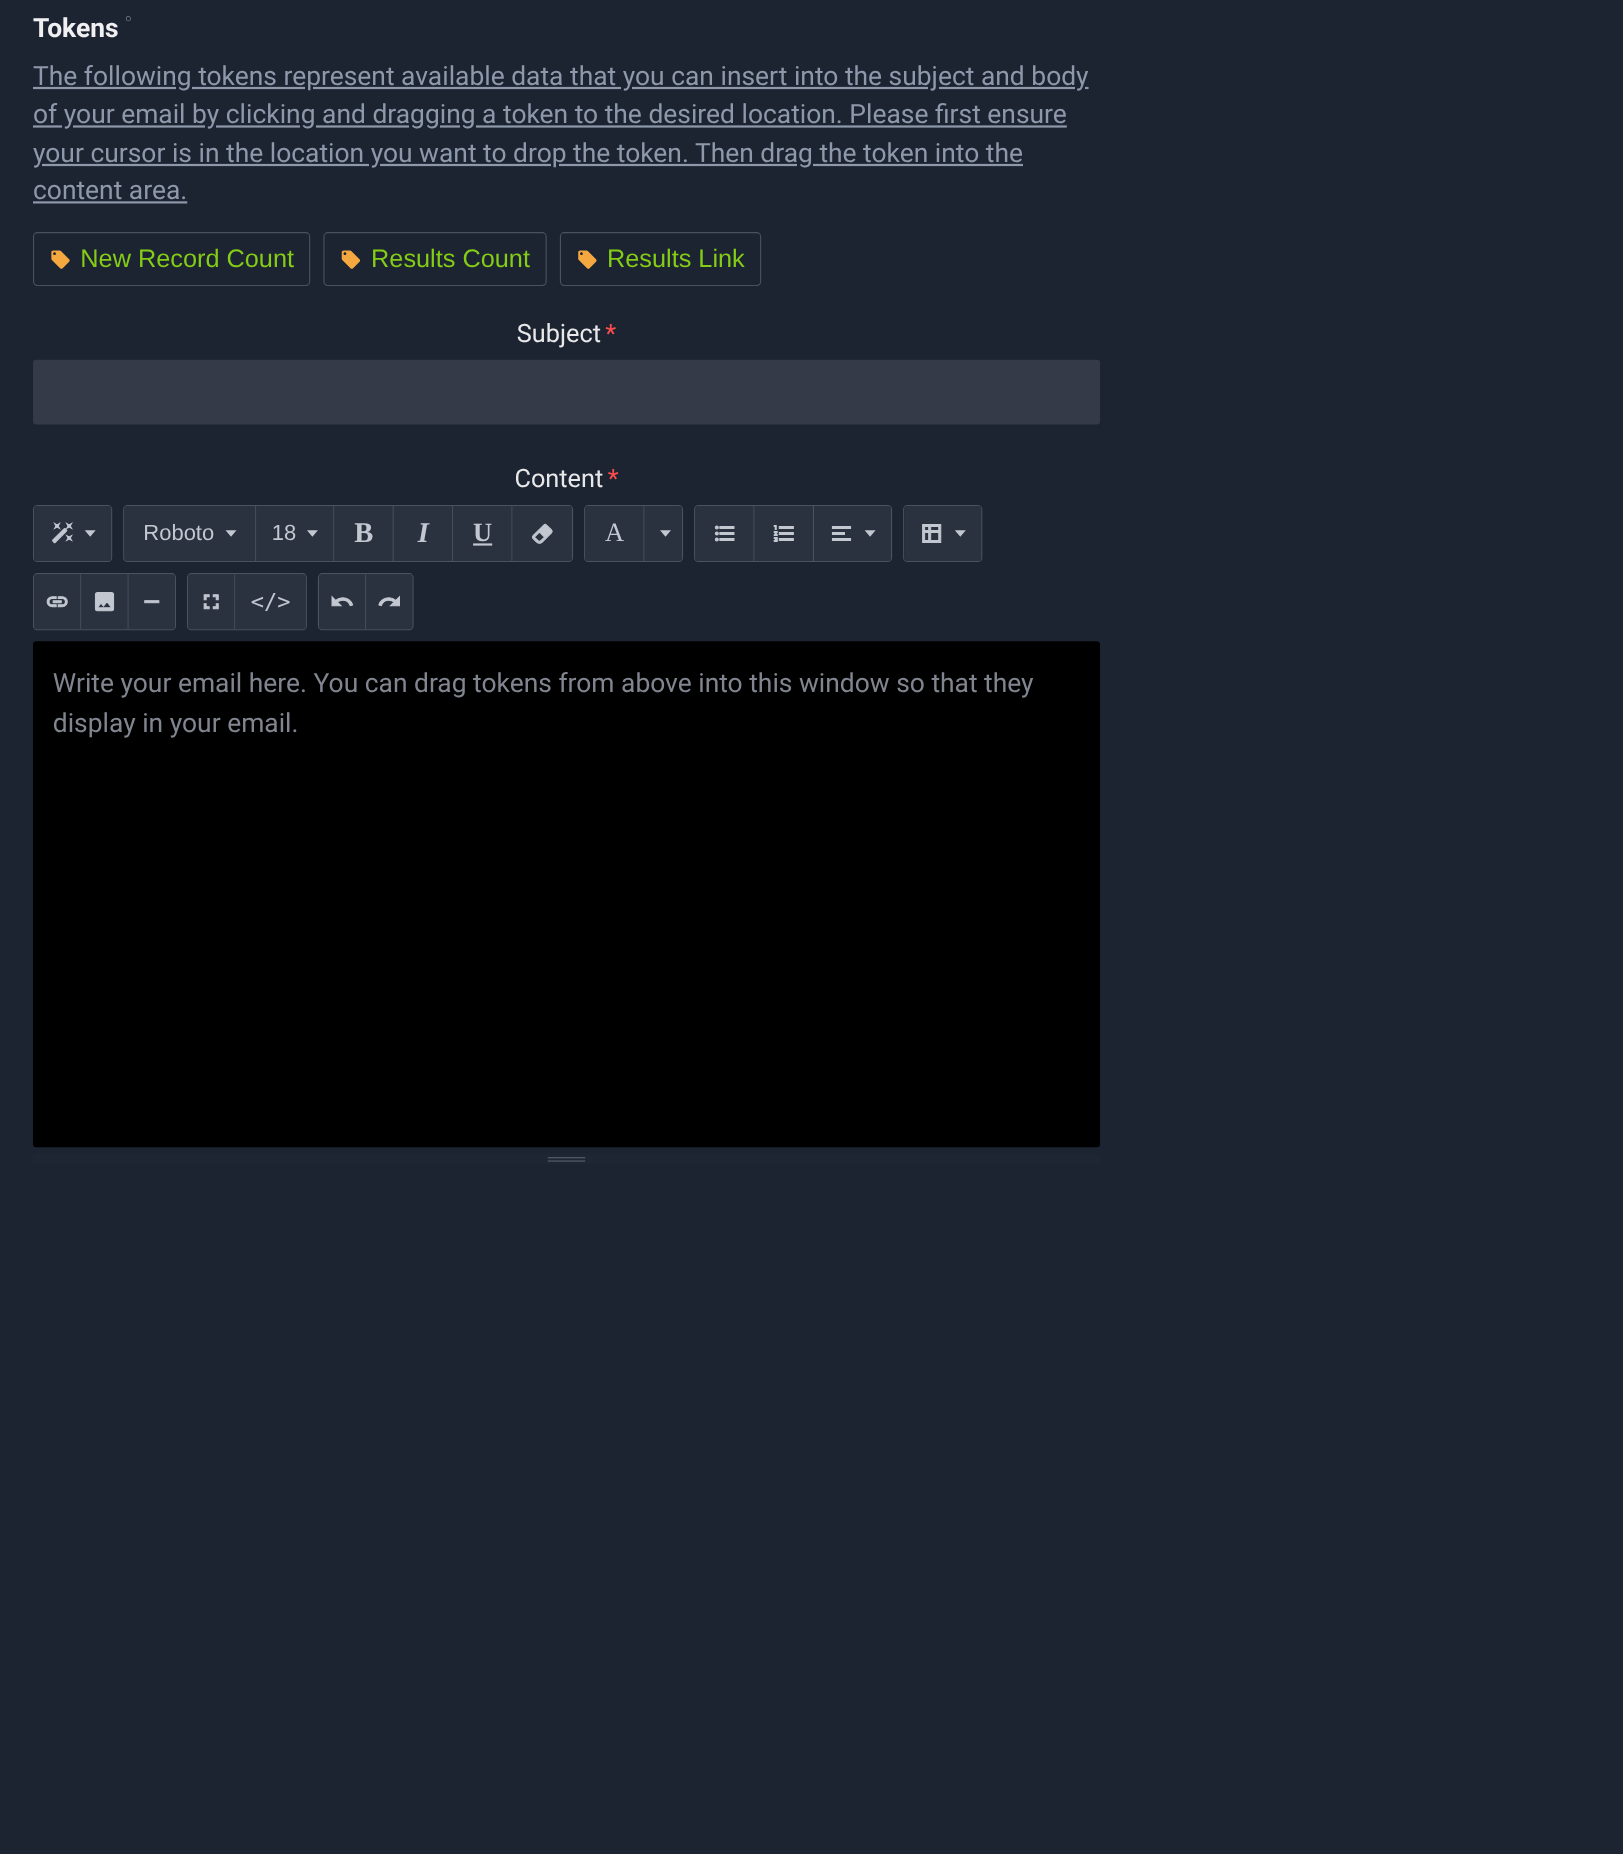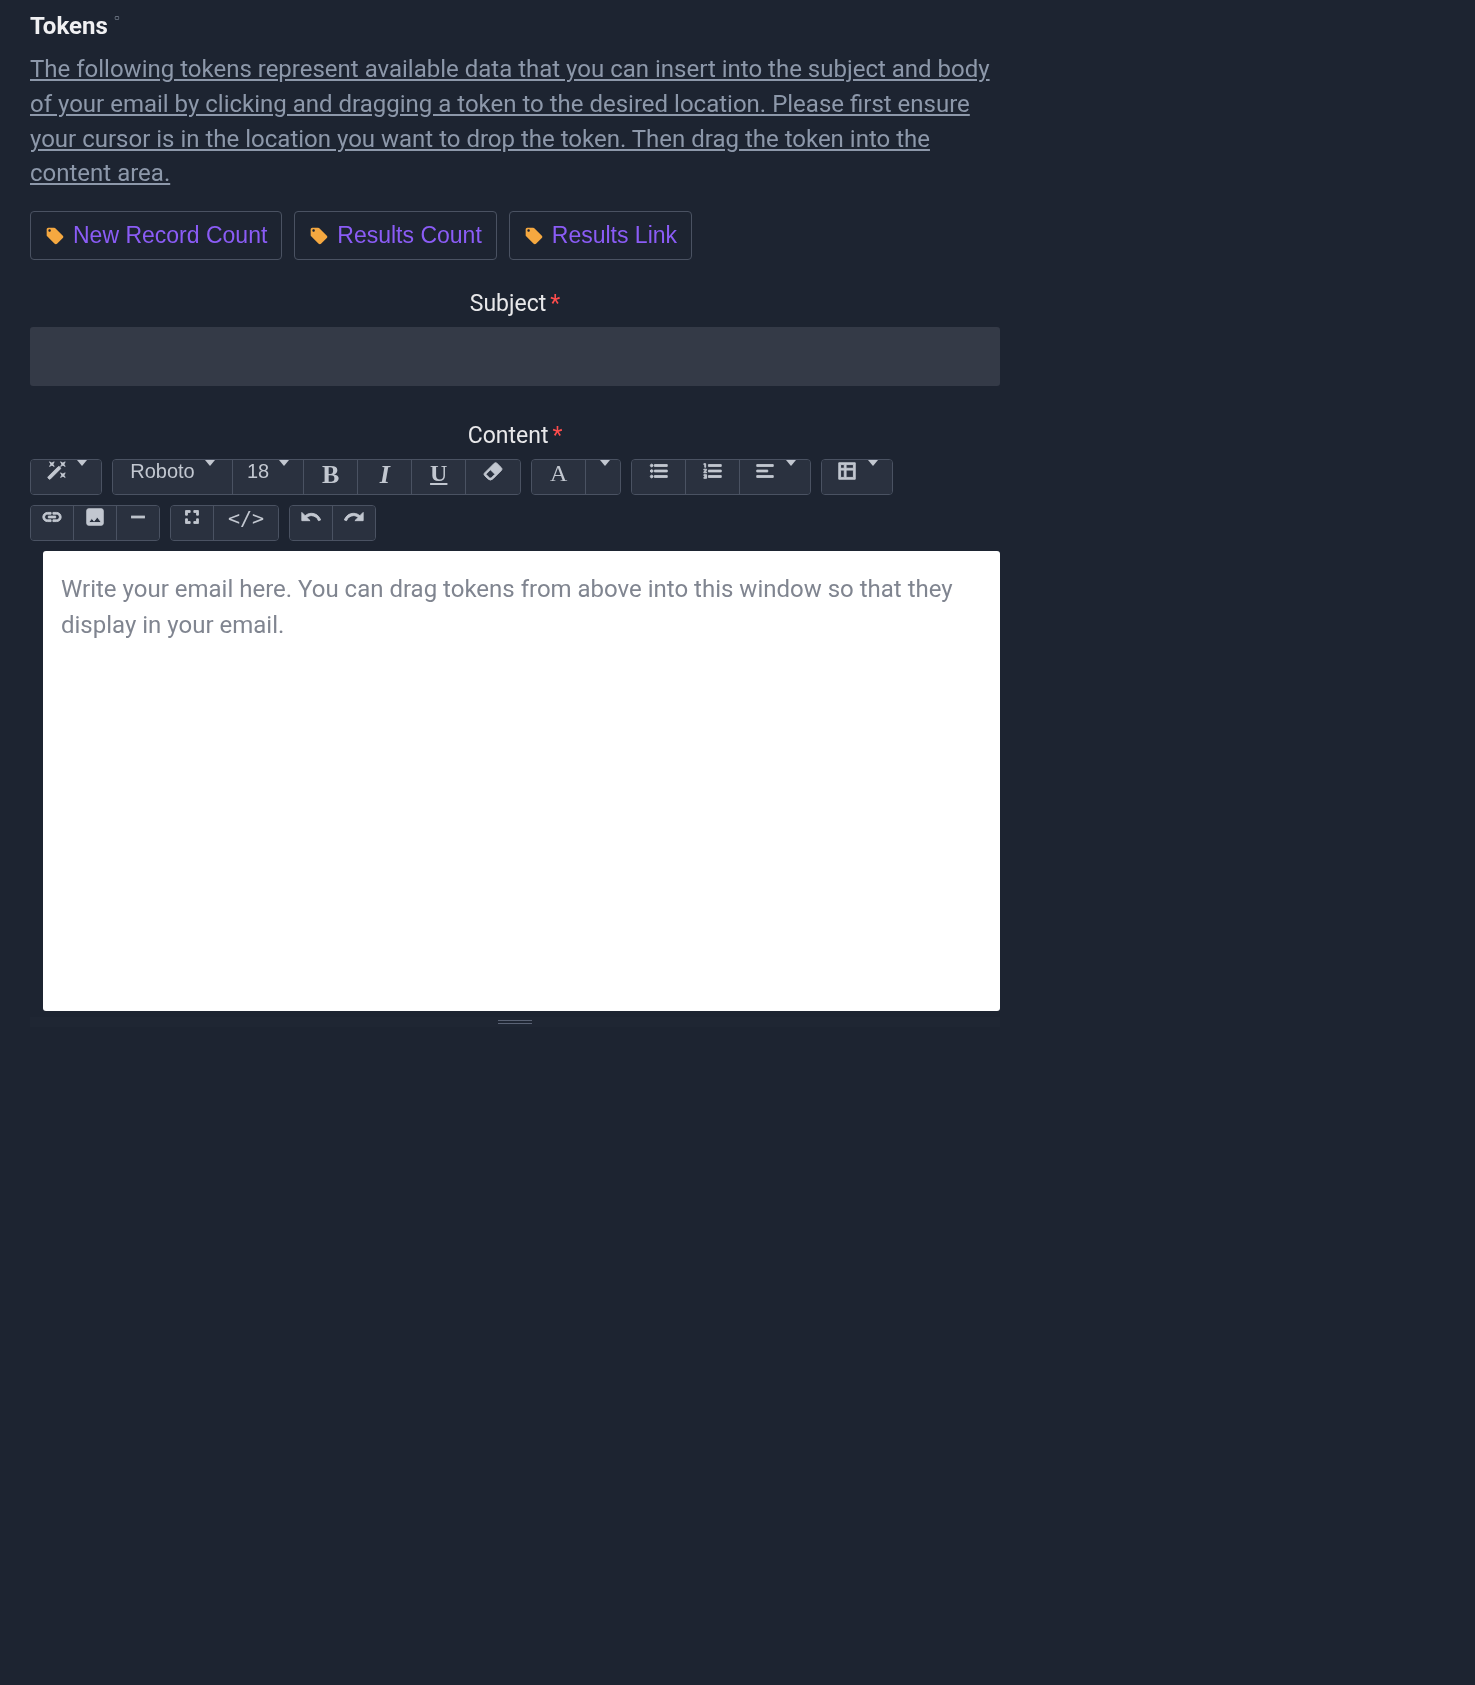--- a/index.html
+++ b/index.html
@@ -29,21 +29,21 @@
       margin-bottom: 30px;
     }
     .token-btn {
       display: inline-flex;
       align-items: center;
       gap: 8px;
       background: transparent;
       border: 1px solid #4a5262;
       border-radius: 4px;
       padding: 10px 14px;
-      color: #8b5cf6;
+      color: #84cc16;
       font-size: 23px;
       cursor: grab;
     }
     .token-btn svg { width: 20px; height: 20px; fill: #f5a840; flex-shrink: 0; }
     .field-label {
       font-size: 23px;
       font-weight: 400;
       color: #e8e8ea;
       margin-bottom: 10px;
       text-align: center;
@@ -68,24 +68,24 @@
     }
     .tb-group {
       display: inline-flex;
       border: 1px solid #4a5262;
       border-radius: 4px;
       overflow: hidden;
       background: #2a313f;
     }
     .tb-btn {
       display: inline-flex;
-      align-items: flex-start;
+      align-items: center;
       justify-content: center;
       min-width: 54px;
-      height: 34px;
+      height: 50px;
       padding: 0 14px;
       background: #2a313f;
       color: #c2c7d0;
       border: none;
       border-right: 1px solid #4a5262;
       cursor: pointer;
       font-size: 20px;
       gap: 6px;
     }
     .tb-btn:last-child { border-right: none; }
@@ -94,25 +94,24 @@
     .caret-down {
       width: 0; height: 0;
       border-left: 5px solid transparent;
       border-right: 5px solid transparent;
       border-top: 6px solid #c2c7d0;
       margin-left: 4px;
     }
     .caret-only { min-width: 28px; padding: 0 10px; }
 
     .editor-area {
-      background: #ffffff;
+      background: #000000;
       border-radius: 3px;
       min-height: 460px;
       padding: 20px 18px;
-      margin-left: 13px;
     }
     .editor-placeholder {
       color: #808590;
       font-size: 24px;
       line-height: 1.5;
     }
     .resize-bar {
       height: 10px;
       margin-top: 6px;
       background:#1f2633;

